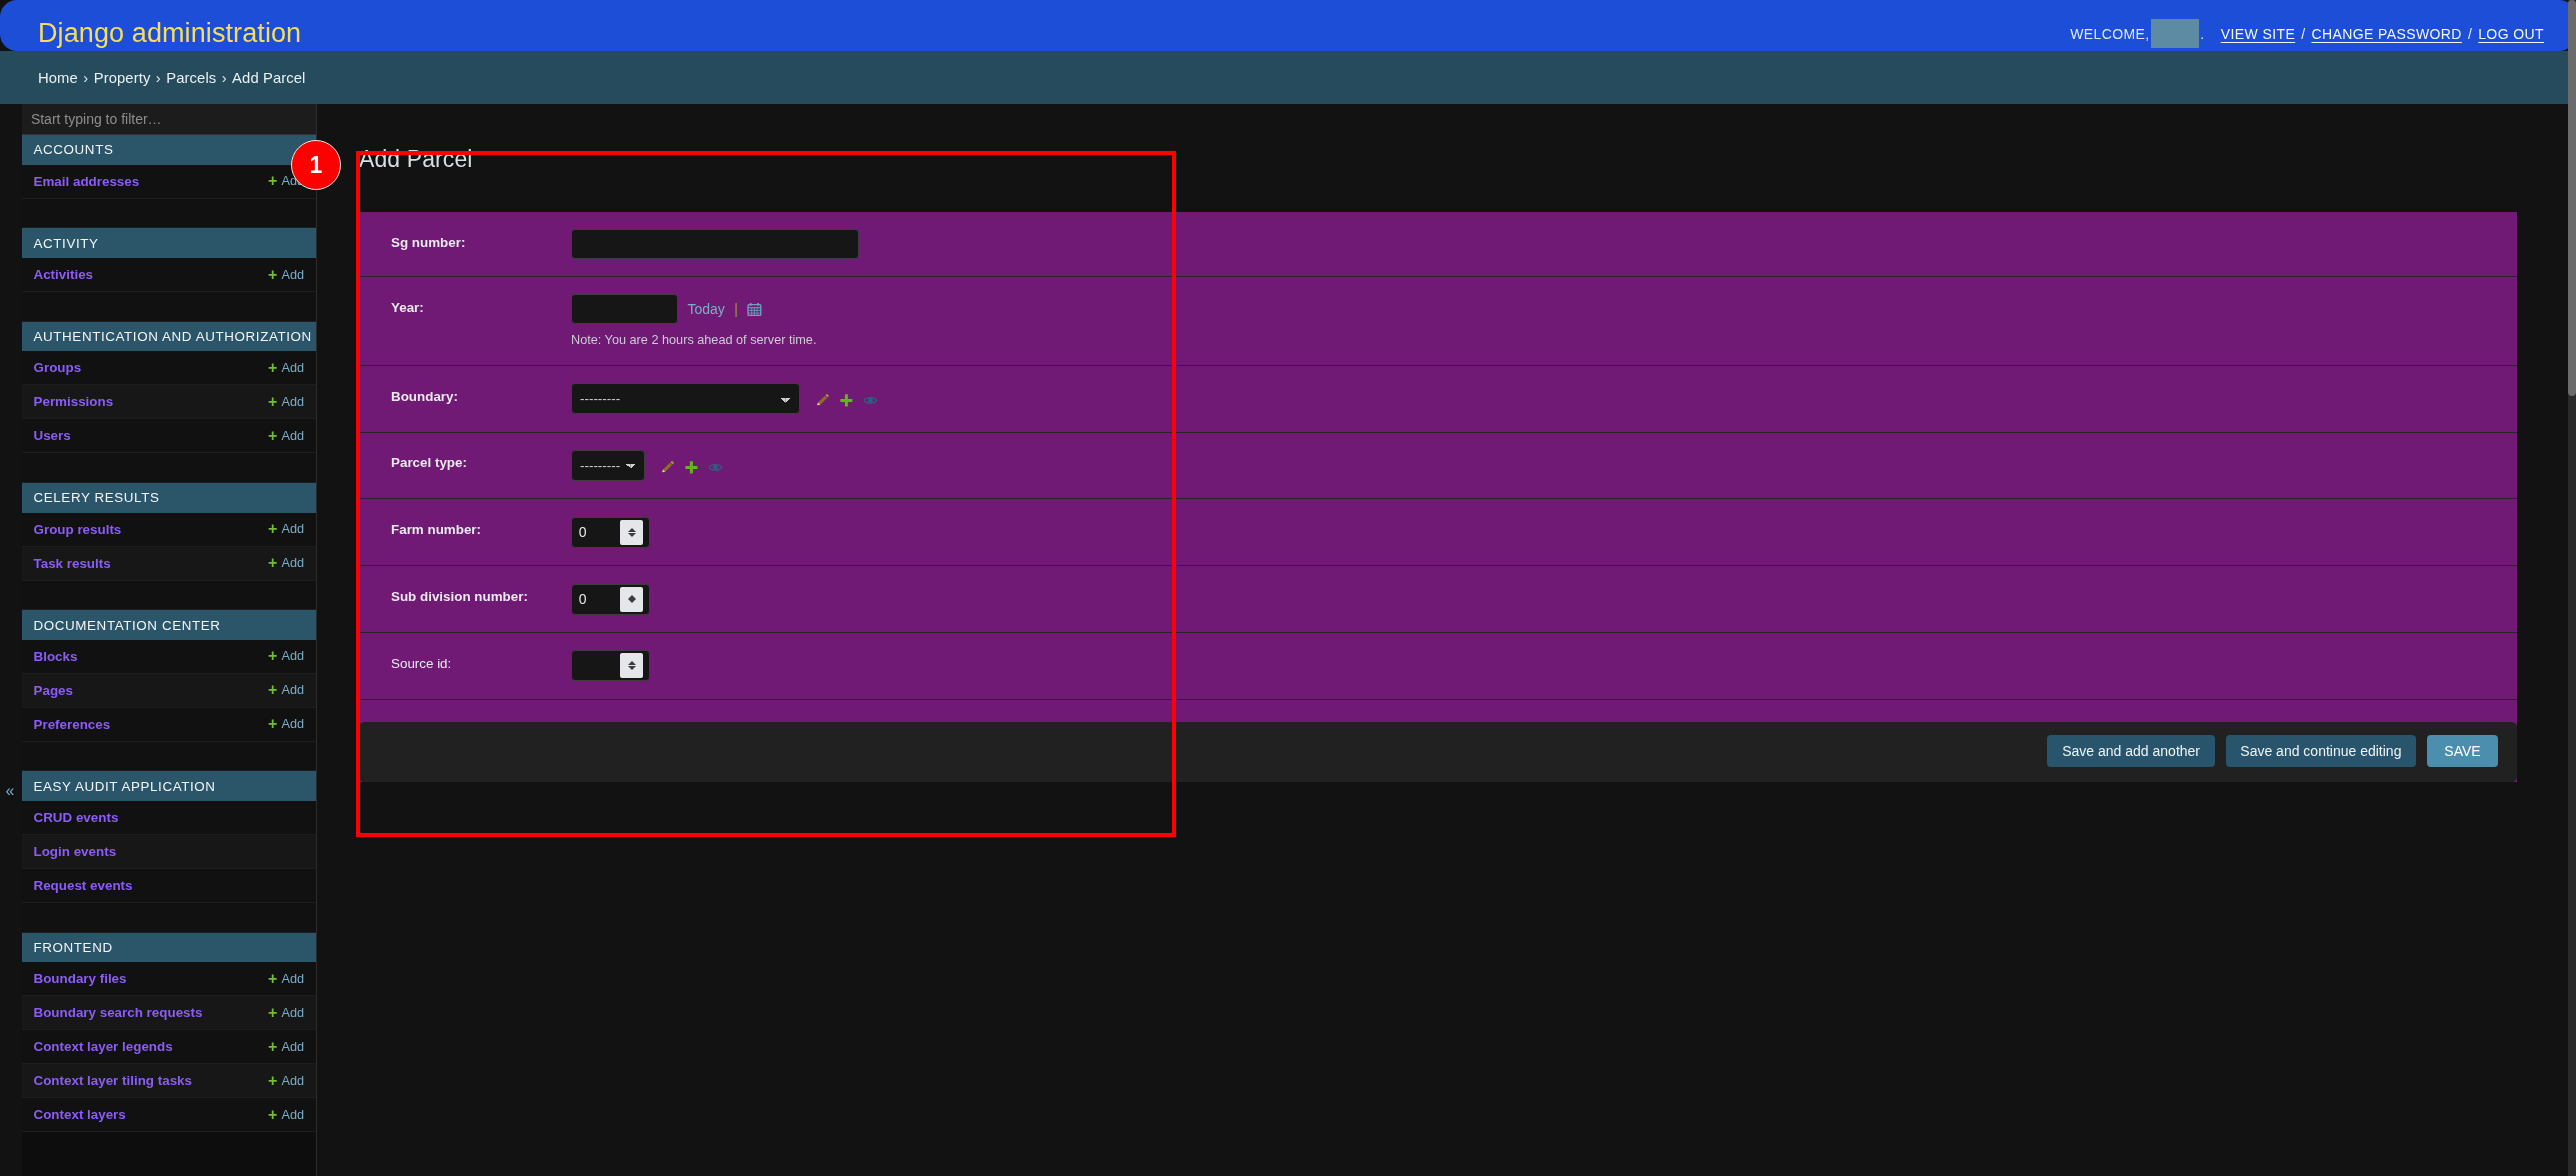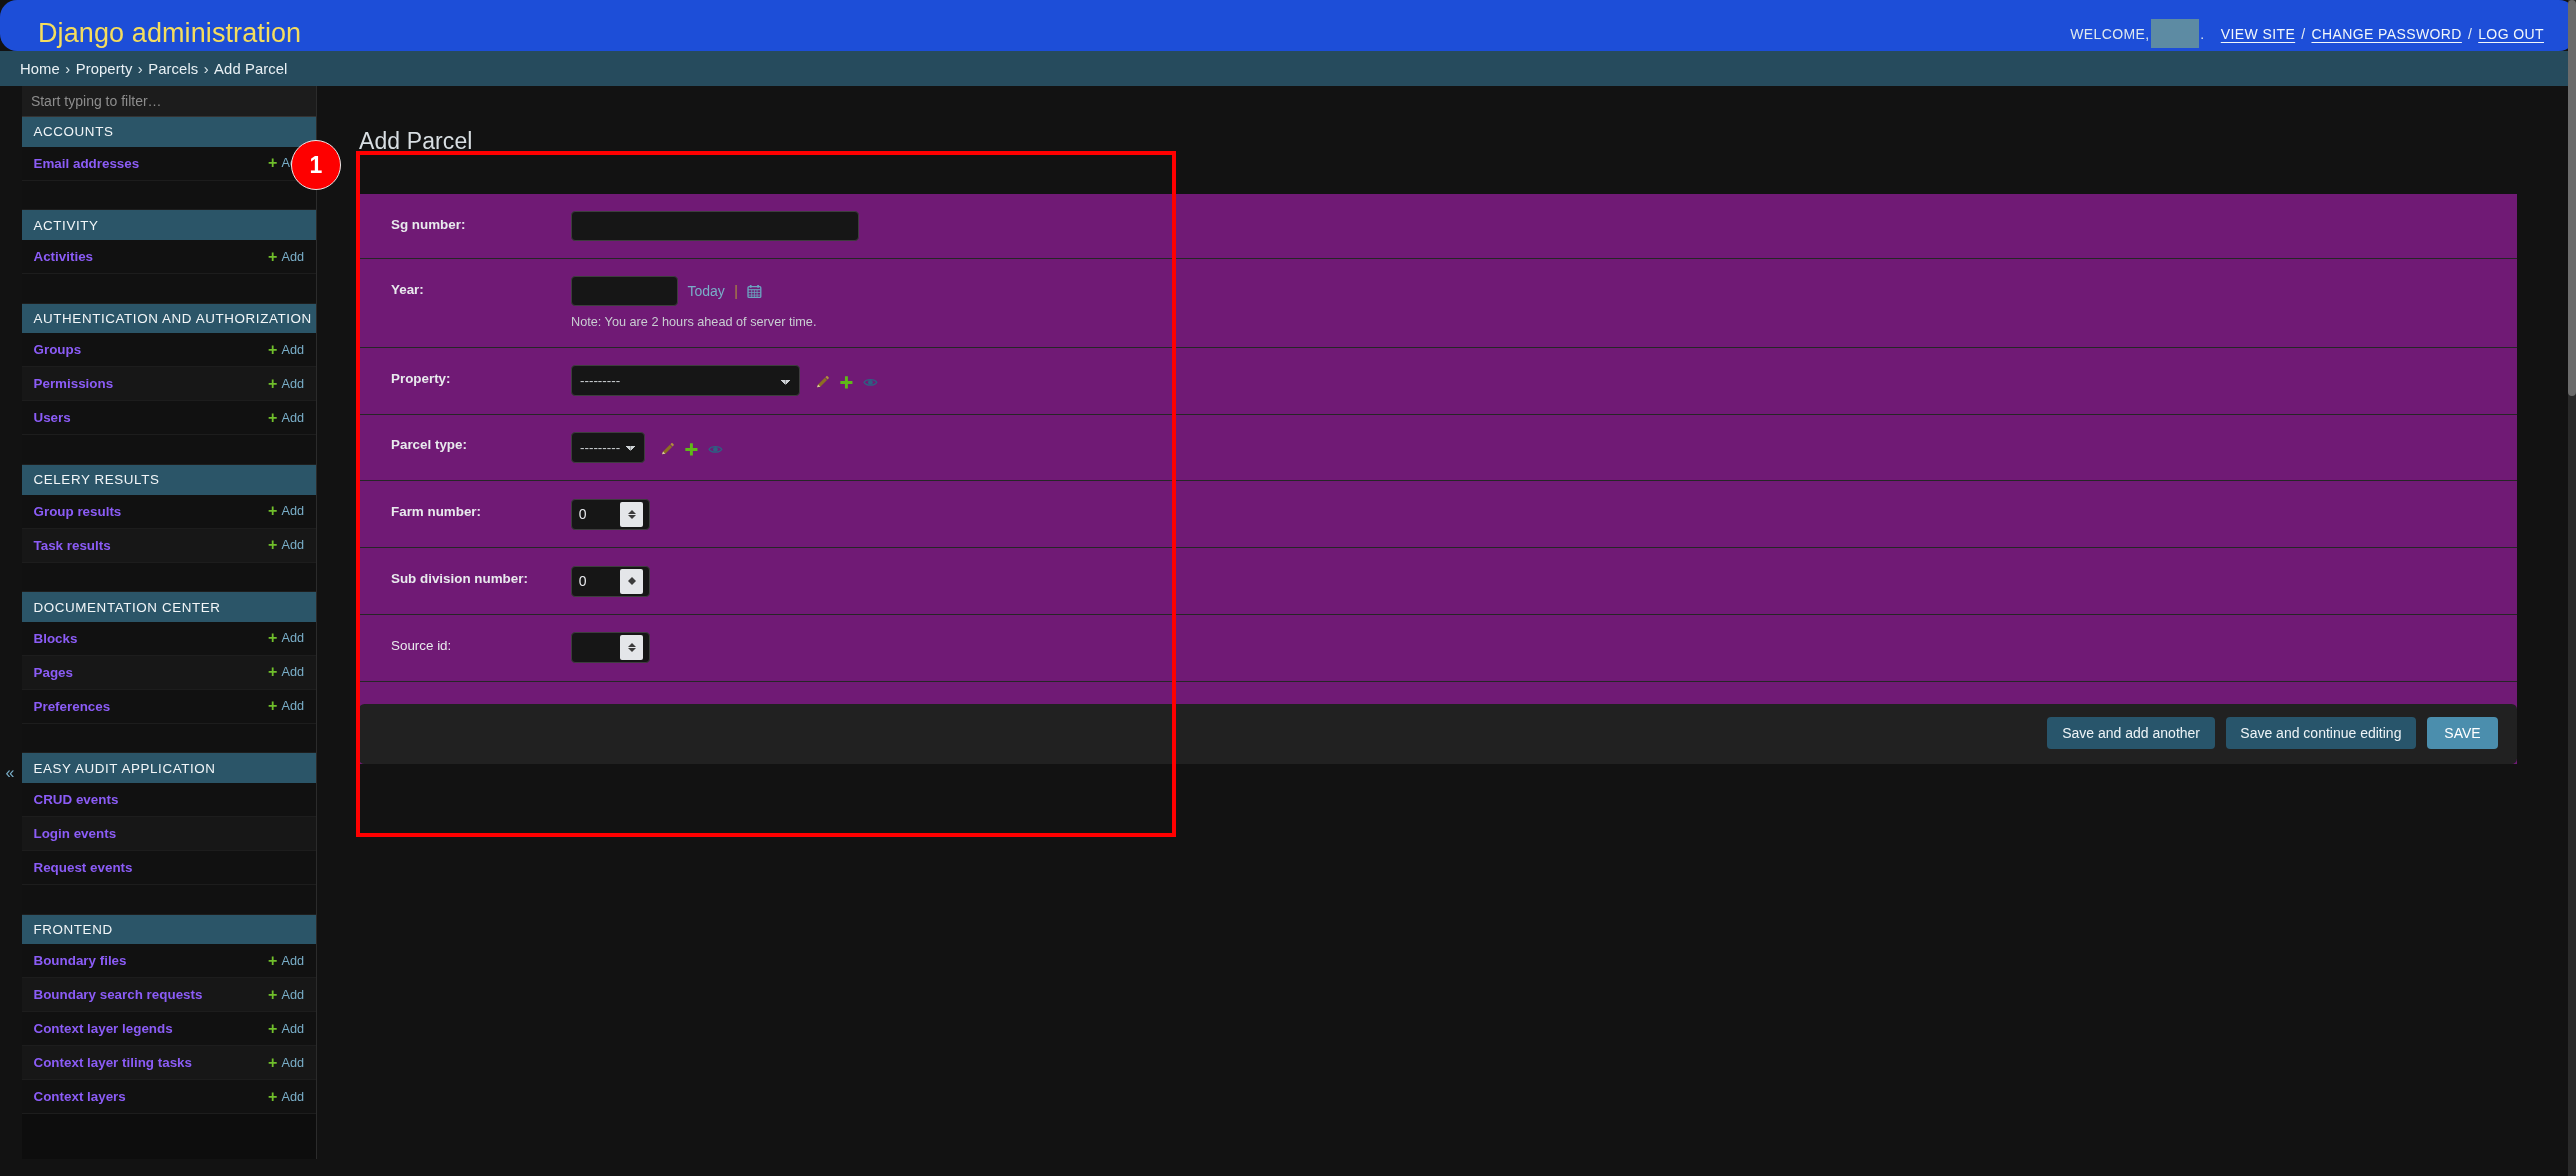--- a/index.html
+++ b/index.html
@@ -48,25 +48,25 @@
     display: inline-block;
     width: 48px; height: 29.5px;
     background: #5d8ba3;
     vertical-align: middle;
     margin: 0 1.3px;
   }
   .ut-sep { padding: 0 6px; }
 
   
   #breadcrumbs {
-    height: 35px;
+    height: 53px;
     background: #264b5d;
     display: flex;
     align-items: center;
-    padding-left: 20px;
+    padding-left: 38px;
     color: #e9f1f5;
     font-size: 14.8px;
     letter-spacing: 0.1px;
   }
   #breadcrumbs a { color: #e9f1f5; text-decoration: none; }
   #breadcrumbs .crumb-sep { padding: 0 5.4px; color: #dce7ec; }
 
   
   #container {
     display: flex;
@@ -594,21 +594,21 @@
                 <line x1="1.5" y1="12.5" x2="20.5" y2="12.5" stroke="#6ba3c0" stroke-width="1.2"></line>
                 <line x1="1.5" y1="16.5" x2="20.5" y2="16.5" stroke="#6ba3c0" stroke-width="1.2"></line>
               </svg>
             </span>
           </div>
           <div class="help-note">Note: You are 2 hours ahead of server time.</div>
         </div>
       </div>
 
       <div class="form-row">
-        <div class="frow-label req">Property:</div>
+        <div class="frow-label req">Boundary:</div>
         <div class="frow-field">
           <select class="sel sel-wide">
             <option>---------</option>
           </select>
           <span class="related-widgets">
             <span class="rw-icon">
               <svg width="14.8" height="14.8" viewBox="0 0 22 22">
                 <path d="M3 18.2 L4.6 14.2 L14.6 4.2 L17.9 7.5 L7.9 17.5 Z" fill="#8d6e22"></path>
                 <path d="M15.4 3.4 L16.9 1.9 C17.4 1.4 18.2 1.4 18.7 1.9 L20.2 3.4 C20.7 3.9 20.7 4.7 20.2 5.2 L18.7 6.7 Z" fill="#b08e3d"></path>
                 <path d="M3 18.2 L4.6 14.2 L7.9 17.5 Z" fill="#d8cba0"></path>

